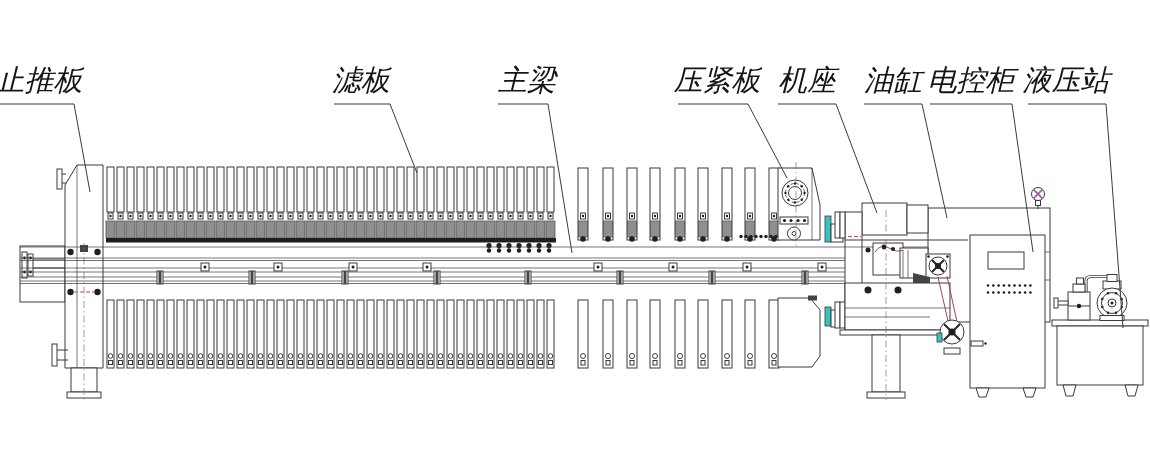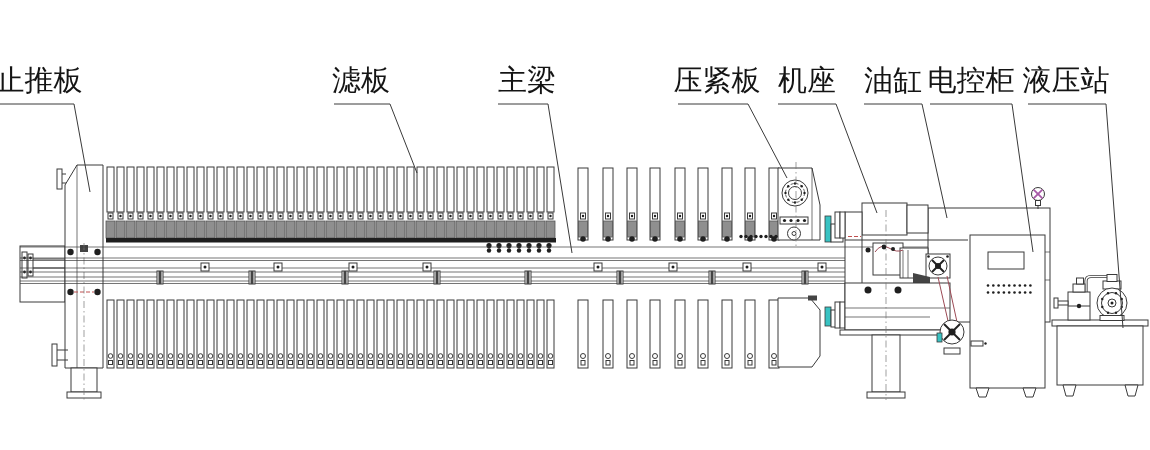--- a/index.html
+++ b/index.html
@@ -1,16 +1,16 @@
 <!DOCTYPE html>
 <html style="--bg: #ffffff; --line: #3a3a3a; --dark: #1f1f1f; --hg: #8f8f8f; --cyan: #38c2c2; --maroon: #9c4a55; --red: #c05050; --magenta: #a85aa8;"><head>
 <meta charset="utf-8">
 <style>
   html,body{margin:0;padding:0;background:var(--bg,#fff);}
-  .stage{position:relative;width:1150px;height:450px;background:var(--bg,#fff);overflow:hidden;}
+  .stage{position:relative;width:1150px;height:450px;background:var(--bg,#fff);overflow:hidden;font-style:italic;}
   svg{display:block}
   .ln{stroke:var(--line);fill:none;stroke-width:1}
   .lnt{stroke:var(--line);fill:none;stroke-width:.7}
   .fw{fill:#fff;stroke:var(--line);stroke-width:1}
   .fg{fill:var(--hg);stroke:#555;stroke-width:.8}
   .fd{fill:var(--dark);stroke:none}
   .fm{fill:#444;stroke:none}
   .cy{fill:var(--cyan);stroke:var(--line);stroke-width:.8}
   .mr{stroke:var(--maroon);fill:none;stroke-width:1}
   .rdash{stroke:var(--red);stroke-width:1;stroke-dasharray:4 2;fill:none}

